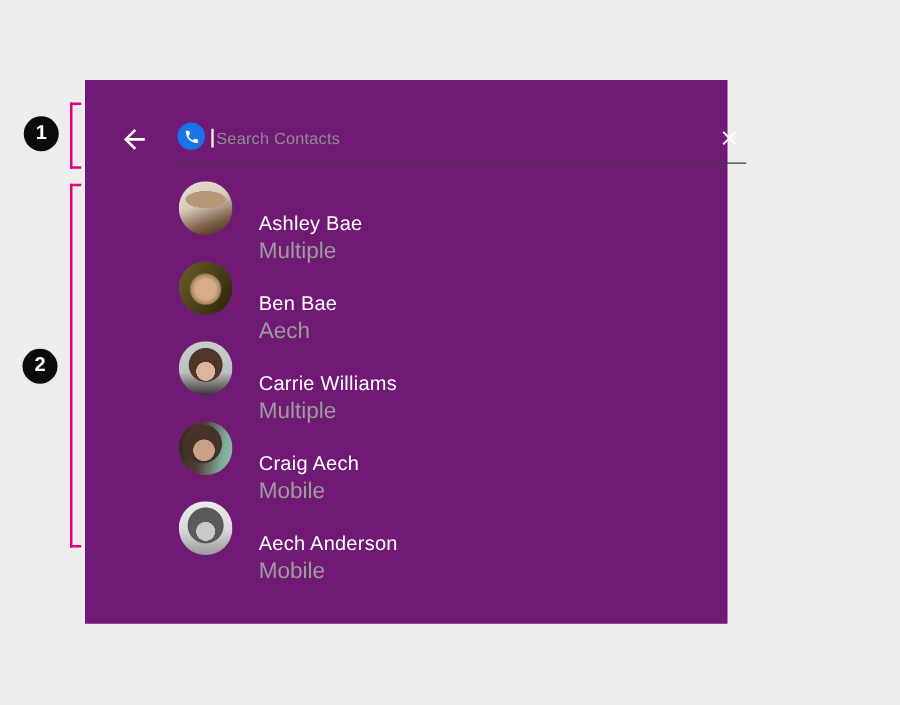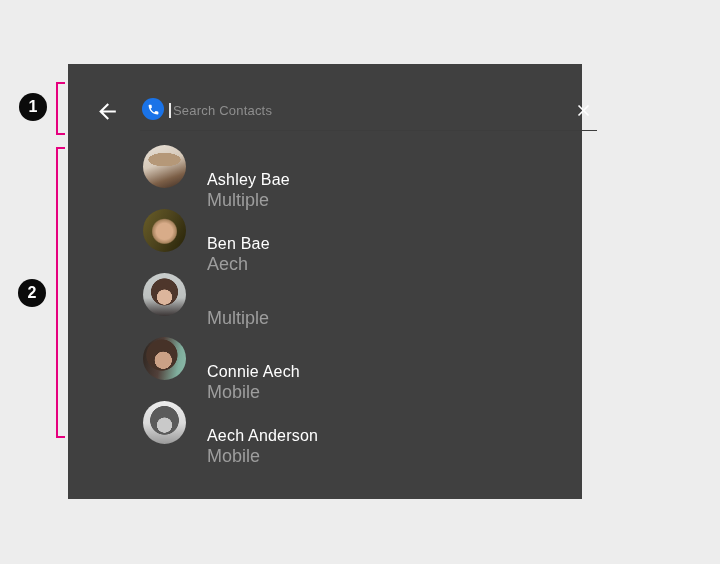--- a/index.html
+++ b/index.html
@@ -24,21 +24,21 @@
     border-left:2px solid #e6007e;
     border-top:2px solid #e6007e;
     border-bottom:2px solid #e6007e;
   }
   .bracket-1 { top:82px;  height:53px; }
   .bracket-2 { top:147px; height:291px; }
 
   
   .panel {
     position:absolute; left:68px; top:64px; width:514px; height:435px;
-    background:#404040;
+    background:#701a75;
   }
 
   .back-btn, .close-btn {
     position:absolute; background:none; border:none; padding:0; cursor:pointer;
     display:flex; align-items:center; justify-content:center;
   }
   .back-btn  { left:23px; top:31px; width:32px; height:32px; }
   .close-btn { left:500px; top:31px; width:30px; height:30px; }
 
   .phone-badge {
@@ -153,28 +153,29 @@
         <span class="avatar av-1" title="smiling-man-photo"></span>
         <span class="texts">
           <span class="cname">Ben Bae</span>
           <span class="clabel">Aech</span>
         </span>
       </div>
 
       <div class="contact-row">
         <span class="avatar av-2" title="curly-haired-woman-photo"></span>
         <span class="texts">
+          <span class="cname">Carrie Williams</span>
           <span class="clabel">Multiple</span>
         </span>
       </div>
 
       <div class="contact-row">
         <span class="avatar av-3" title="woman-teal-background-photo"></span>
         <span class="texts">
-          <span class="cname">Connie Aech</span>
+          <span class="cname">Craig Aech</span>
           <span class="clabel">Mobile</span>
         </span>
       </div>
 
       <div class="contact-row">
         <span class="avatar av-4" title="grayscale-portrait-photo"></span>
         <span class="texts">
           <span class="cname">Aech Anderson</span>
           <span class="clabel">Mobile</span>
         </span>

